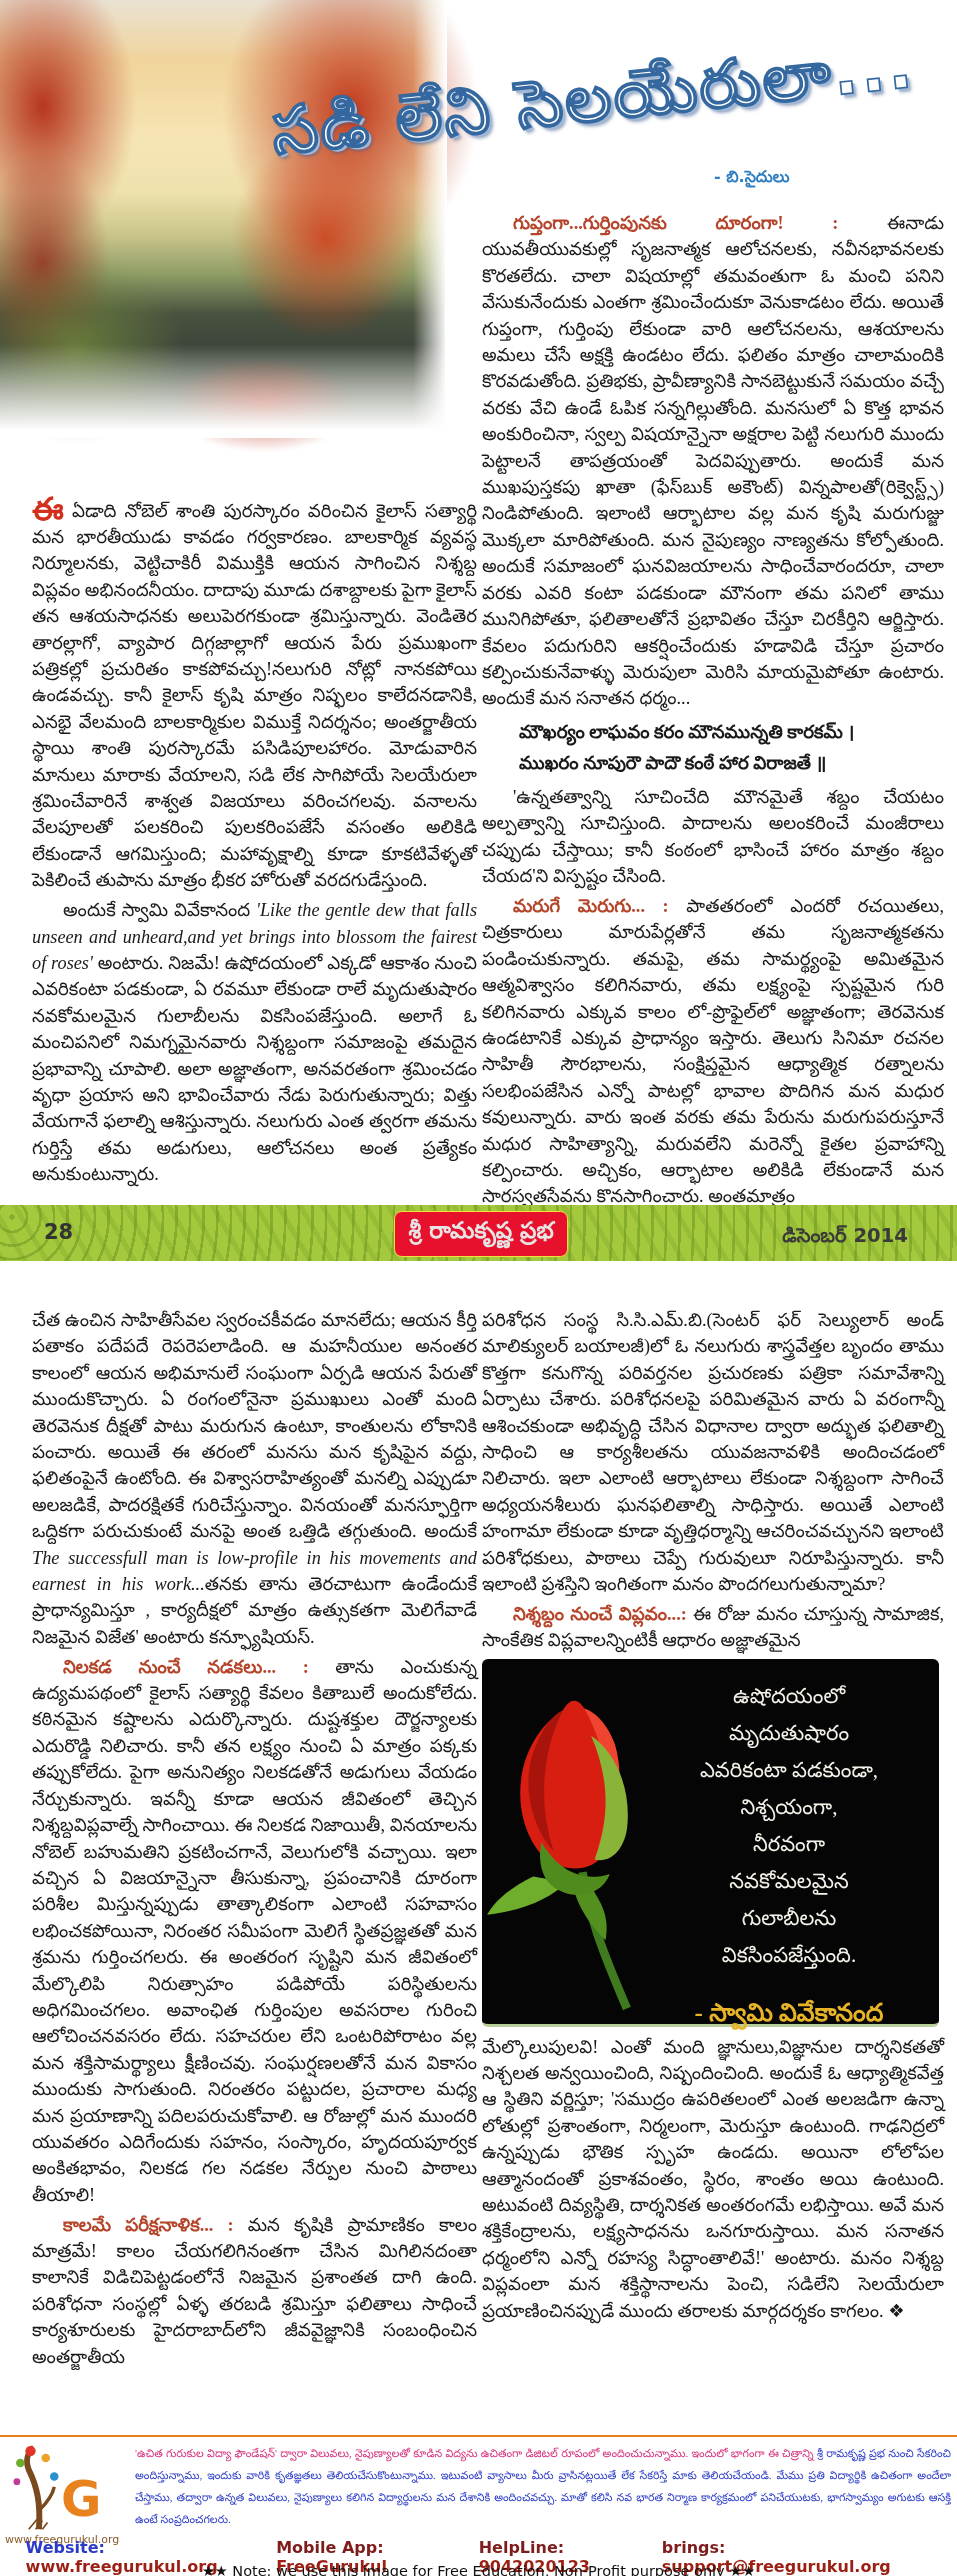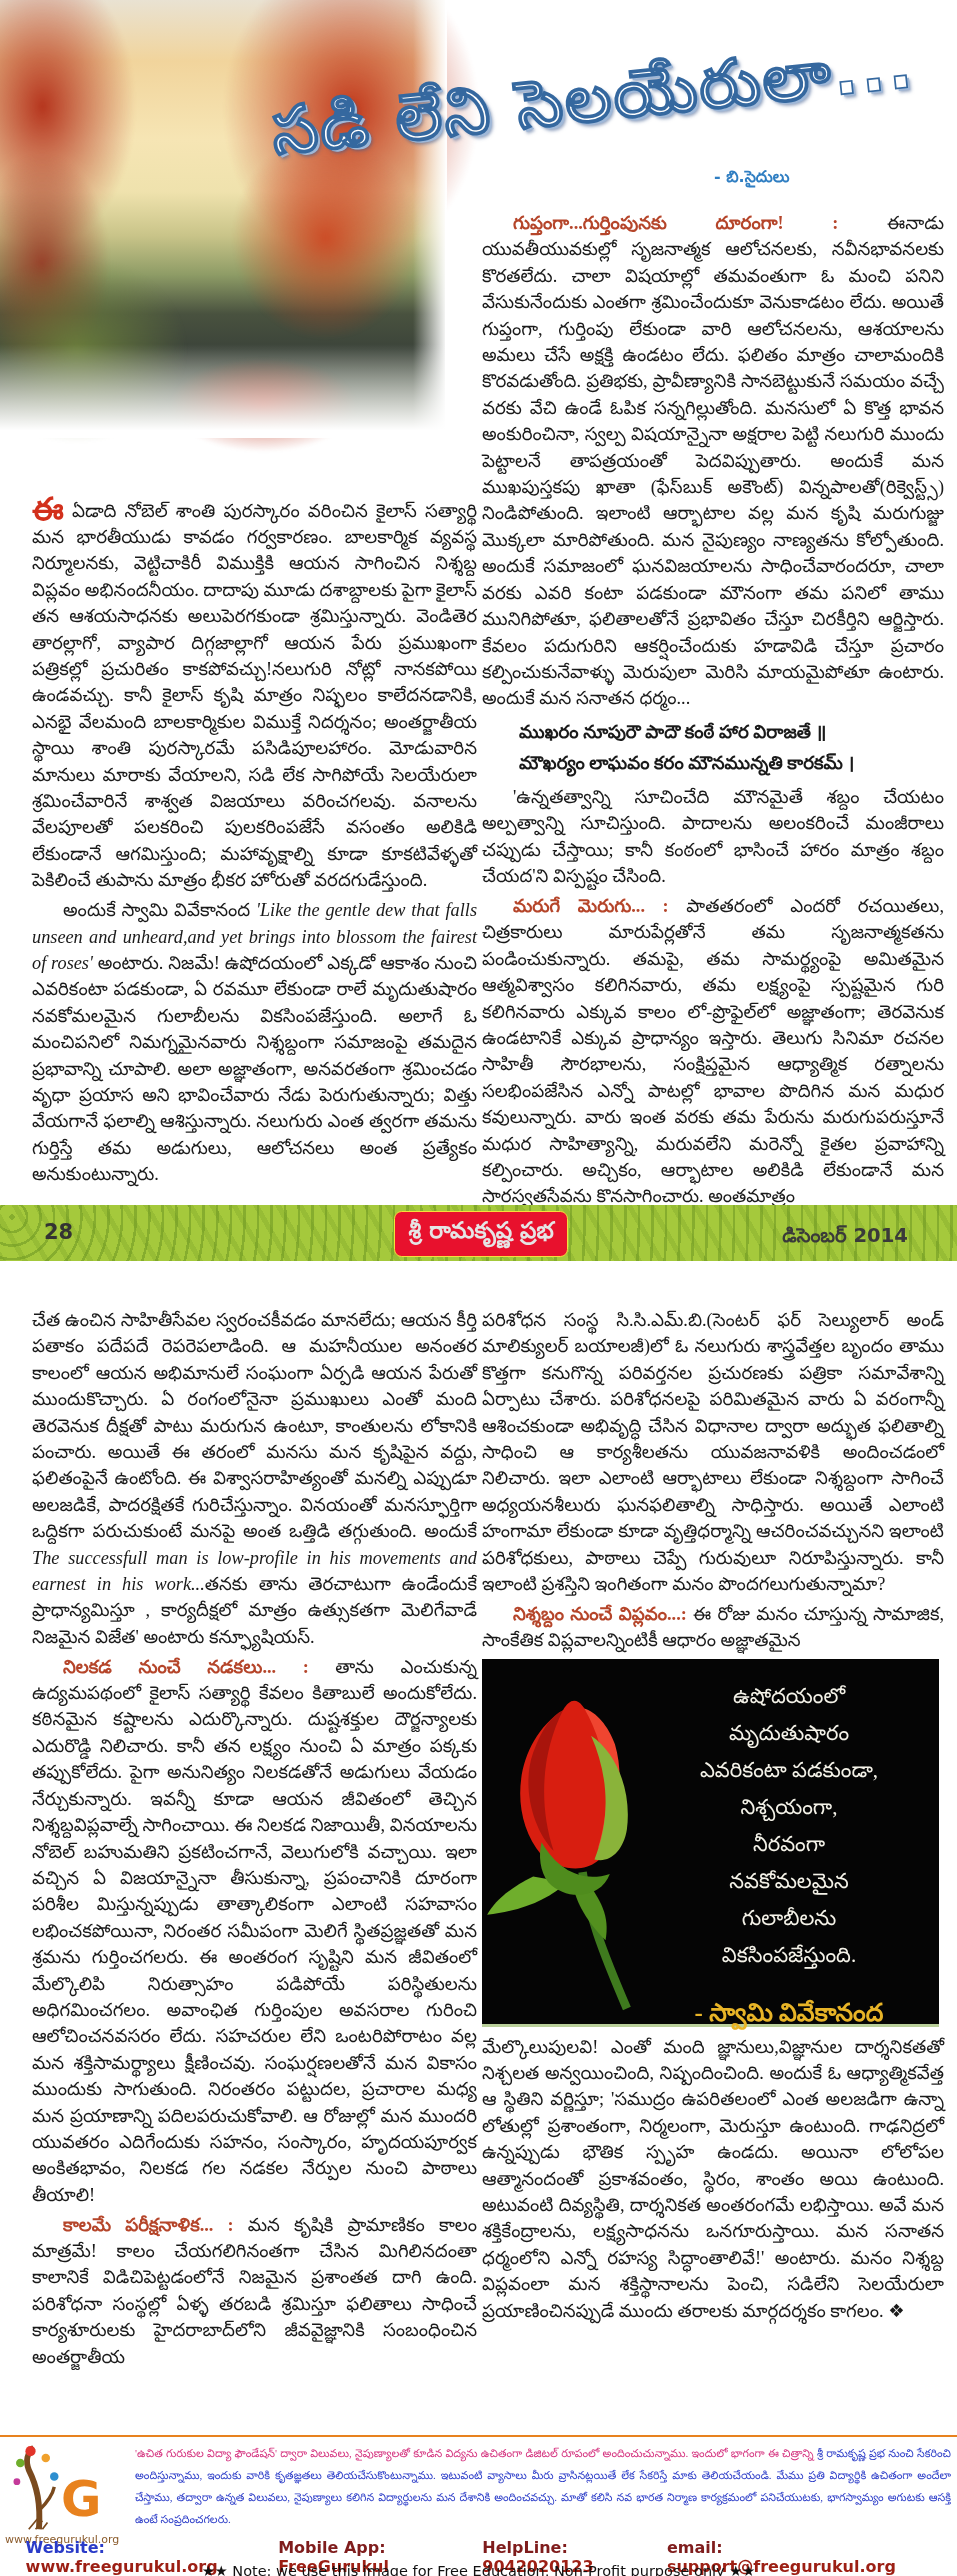--- a/index.html
+++ b/index.html
@@ -57,21 +57,21 @@
   .pageno{position:absolute;left:44px;top:15.3px;font-family:"DejaVu Sans",sans-serif;
     font-weight:bold;font-size:21px;color:#333;}
   .magbadge{position:absolute;left:394px;top:6px;background:#e8112d;border:1.7px solid #f6e03c;
     border-radius:7.7px;color:#e5e5e5;font-family:"DejaVu Sans",sans-serif;font-weight:bold;
     font-size:23px;padding:5.1px 13.6px 6.8px;}
   .bandate{position:absolute;right:49px;top:19px;font-family:"DejaVu Sans",sans-serif;
     font-weight:bold;font-size:19.6px;color:#3a3a3a;}
 
   
   .rosefig{position:relative;width:457px;height:365px;background:#050505;margin:5.1px 0 6.8px 0;
-    border-bottom:3.4px solid #b9cf9a;}
+    border-bottom:3.4px solid #b9cf9a;border-radius:6px;}
   .rosefig svg{position:absolute;left:0;top:0;}
   .rosetext{position:absolute;left:179px;top:19px;width:256px;text-align:center;
     color:#f4f2e8;font-size:21px;line-height:37px;text-indent:0;}
   .rosetext span{display:block;}
   .roseattrib{margin-top:20px;color:#e8b427;font-weight:bold;font-size:25px;}
 
   
   .footer{position:absolute;left:0;top:2435px;width:957px;height:141px;
     border-top:2.6px solid #e8821e;box-sizing:border-box;background:#fff;}
   .flogo{position:absolute;left:5.1px;top:6.8px;width:124px;height:109px;}
@@ -109,22 +109,22 @@
   <div class="byline">- బి.సైదులు</div>
 
   <div class="col colL1">
     <p class="para flush"><span class="dropcap">ఈ</span><span> ఏడాది నోబెల్ శాంతి పురస్కారం వరించిన కైలాస్ సత్యార్థి మన భారతీయుడు కావడం గర్వకారణం. బాలకార్మిక వ్యవస్థ నిర్మూలనకు, వెట్టిచాకిరీ విముక్తికి ఆయన సాగించిన నిశ్శబ్ద విప్లవం అభినందనీయం. దాదాపు మూడు దశాబ్దాలకు పైగా కైలాస్ తన ఆశయసాధనకు అలుపెరగకుండా శ్రమిస్తున్నారు. వెండితెర తారల్లాగో, వ్యాపార దిగ్గజాల్లాగో ఆయన పేరు ప్రముఖంగా పత్రికల్లో ప్రచురితం కాకపోవచ్చు!నలుగురి నోట్లో నానకపోయి ఉండవచ్చు. కానీ కైలాస్ కృషి మాత్రం నిష్ఫలం కాలేదనడానికి, ఎనభై వేలమంది బాలకార్మికుల విముక్తే నిదర్శనం; అంతర్జాతీయ స్థాయి శాంతి పురస్కారమే పసిడిపూలహారం. మోడువారిన మానులు మారాకు వేయాలని, సడి లేక సాగిపోయే సెలయేరులా శ్రమించేవారినే శాశ్వత విజయాలు వరించగలవు. వనాలను వేలపూలతో పలకరించి పులకరింపజేసే వసంతం అలికిడి లేకుండానే ఆగమిస్తుంది; మహావృక్షాల్ని కూడా కూకటివేళ్ళతో పెకిలించే తుపాను మాత్రం భీకర హోరుతో వరదగుడేస్తుంది.</span></p>
     <p class="para"><span>అందుకే స్వామి వివేకానంద </span><span class="enq">'Like the gentle dew that falls unseen and unheard,and yet brings into blossom the fairest of roses'</span><span> అంటారు. నిజమే! ఉషోదయంలో ఎక్కడో ఆకాశం నుంచి ఎవరికంటా పడకుండా, ఏ రవమూ లేకుండా రాలే మృదుతుషారం నవకోమలమైన గులాబీలను వికసింపజేస్తుంది. అలాగే ఓ మంచిపనిలో నిమగ్నమైనవారు నిశ్శబ్దంగా సమాజంపై తమదైన ప్రభావాన్ని చూపాలి. అలా అజ్ఞాతంగా, అనవరతంగా శ్రమించడం వృధా ప్రయాస అని భావించేవారు నేడు పెరుగుతున్నారు; విత్తు వేయగానే ఫలాల్ని ఆశిస్తున్నారు. నలుగురు ఎంత త్వరగా తమను గుర్తిస్తే తమ అడుగులు, ఆలోచనలు అంత ప్రత్యేకం అనుకుంటున్నారు.</span></p>
   </div>
 
   <div class="col colR1">
     <p class="para"><span class="rhead">గుప్తంగా...గుర్తింపునకు దూరంగా! : </span><span>ఈనాడు యువతీయువకుల్లో సృజనాత్మక ఆలోచనలకు, నవీనభావనలకు కొరతలేదు. చాలా విషయాల్లో తమవంతుగా ఓ మంచి పనిని వేసుకునేందుకు ఎంతగా శ్రమించేందుకూ వెనుకాడటం లేదు. అయితే గుప్తంగా, గుర్తింపు లేకుండా వారి ఆలోచనలను, ఆశయాలను అమలు చేసే అక్షక్తి ఉండటం లేదు. ఫలితం మాత్రం చాలామందికి కొరవడుతోంది. ప్రతిభకు, ప్రావీణ్యానికి సానబెట్టుకునే సమయం వచ్చే వరకు వేచి ఉండే ఓపిక సన్నగిల్లుతోంది. మనసులో ఏ కొత్త భావన అంకురించినా, స్వల్ప విషయాన్నైనా అక్షరాల పెట్టి నలుగురి ముందు పెట్టాలనే తాపత్రయంతో పెదవిప్పుతారు. అందుకే మన ముఖపుస్తకపు ఖాతా (ఫేస్‌బుక్ అకౌంట్) విన్నపాలతో(రిక్వెస్ట్స్) నిండిపోతుంది. ఇలాంటి ఆర్భాటాల వల్ల మన కృషి మరుగుజ్జు మొక్కలా మారిపోతుంది. మన నైపుణ్యం నాణ్యతను కోల్పోతుంది. అందుకే సమాజంలో ఘనవిజయాలను సాధించేవారందరూ, చాలా వరకు ఎవరి కంటా పడకుండా మౌనంగా తమ పనిలో తాము మునిగిపోతూ, ఫలితాలతోనే ప్రభావితం చేస్తూ చిరకీర్తిని ఆర్జిస్తారు. కేవలం పదుగురిని ఆకర్షించేందుకు హడావిడి చేస్తూ ప్రచారం కల్పించుకునేవాళ్ళు మెరుపులా మెరిసి మాయమైపోతూ ఉంటారు. అందుకే మన సనాతన ధర్మం...</span></p>
     <div class="verse">
+      <span style="display:block">మౌఖర్యం లాఘవం కరం మౌనమున్నతి కారకమ్ ।</span>
       <span style="display:block">ముఖరం నూపురౌ పాదౌ కంఠే హార విరాజతే ॥</span>
-      <span style="display:block">మౌఖర్యం లాఘవం కరం మౌనమున్నతి కారకమ్ ।</span>
     </div>
     <p class="para">'ఉన్నతత్వాన్ని సూచించేది మౌనమైతే శబ్దం చేయటం అల్పత్వాన్ని సూచిస్తుంది. పాదాలను అలంకరించే మంజీరాలు చప్పుడు చేస్తాయి; కానీ కంఠంలో భాసించే హారం మాత్రం శబ్దం చేయద'ని విస్పష్టం చేసింది.</p>
     <p class="para"><span class="rhead">మరుగే మెరుగు... : </span><span>పాతతరంలో ఎందరో రచయితలు, చిత్రకారులు మారుపేర్లతోనే తమ సృజనాత్మకతను పండించుకున్నారు. తమపై, తమ సామర్థ్యంపై అమితమైన ఆత్మవిశ్వాసం కలిగినవారు, తమ లక్ష్యంపై స్పష్టమైన గురి కలిగినవారు ఎక్కువ కాలం లో-ప్రొఫైల్‌లో అజ్ఞాతంగా; తెరవెనుక ఉండటానికే ఎక్కువ ప్రాధాన్యం ఇస్తారు. తెలుగు సినిమా రచనల సాహితీ సౌరభాలను, సంక్షిప్తమైన ఆధ్యాత్మిక రత్నాలను సలభింపజేసిన ఎన్నో పాటల్లో భావాల పొదిగిన మన మధుర కవులున్నారు. వారు ఇంత వరకు తమ పేరును మరుగుపరుస్తూనే మధుర సాహిత్యాన్ని, మరువలేని మరెన్నో కైతల ప్రవాహాన్ని కల్పించారు. అచ్చికం, ఆర్భాటాల అలికిడి లేకుండానే మన సారస్వతసేవను కొనసాగించారు. అంతమాత్రం</span></p>
   </div>
 
   <div class="banner">
     <div class="pageno">28</div>
     <div class="magbadge">శ్రీ రామకృష్ణ ప్రభ</div>
     <div class="bandate">డిసెంబర్ 2014</div>
   </div>
@@ -182,19 +182,19 @@
       <div class="url">www.freegurukul.org</div>
     </div>
     <div class="flines">
       <span class="fl1">'ఉచిత గురుకుల విద్యా ఫౌండేషన్' ద్వారా విలువలు, నైపుణ్యాలతో కూడిన విద్యను ఉచితంగా డిజిటల్ రూపంలో అందించుచున్నాము. ఇందులో భాగంగా ఈ చిత్రాన్ని</span>
       <span class="fl2">శ్రీ రామకృష్ణ ప్రభ నుంచి సేకరించి అందిస్తున్నాము, ఇందుకు వారికి కృతజ్ఞతలు తెలియచేసుకొంటున్నాము.  ఇటువంటి వ్యాసాలు మీరు వ్రాసినట్లయితే లేక  సేకరిస్తే మాకు తెలియచేయండి. మేము ప్రతి విద్యార్థికి ఉచితంగా అందేలా చేస్తాము, తద్వారా ఉన్నత విలువలు, నైపుణ్యాలు కలిగిన విద్యార్థులను మన దేశానికి అందించవచ్చు. మాతో కలిసి నవ భారత నిర్మాణ కార్యక్రమంలో పనిచేయుటకు, భాగస్వామ్యం అగుటకు ఆసక్తి ఉంటే సంప్రదించగలరు.</span>
     </div>
     <div class="fbar">
       <span><span class="lab">Website:</span> <span class="val">www.freegurukul.org</span></span>
       <span><span class="lab2">Mobile App:</span> <span class="val">FreeGurukul</span></span>
       <span><span class="lab2">HelpLine:</span> <span class="val">9042020123</span></span>
-      <span><span class="lab2">email:</span> <span class="val">support@freegurukul.org</span></span>
+      <span><span class="lab2">brings:</span> <span class="val">support@freegurukul.org</span></span>
     </div>
     <div class="fnote">★★  Note:  we use this image for Free Education, Non-Profit purpose only  ★★</div>
   </div>
 
 </div>
 
 
 </body></html>

